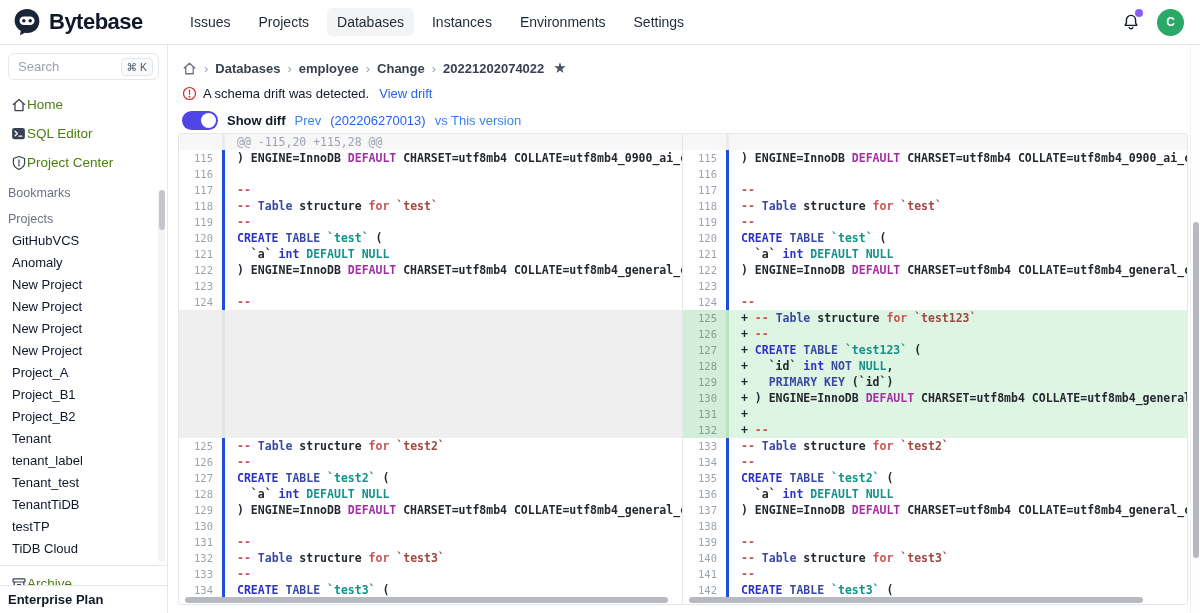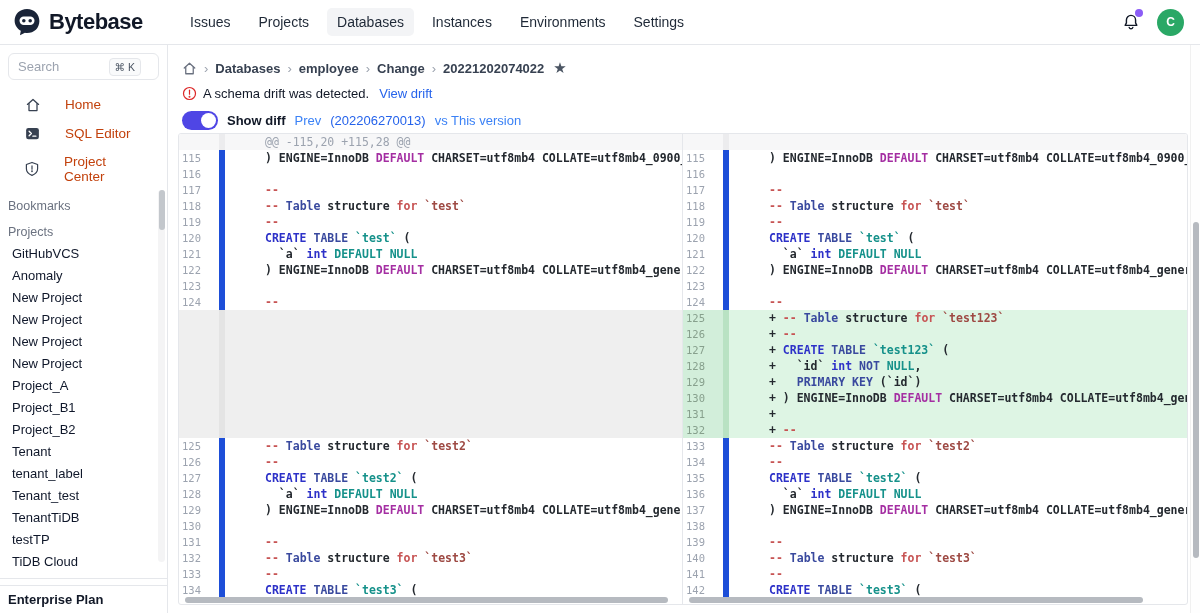--- a/index.html
+++ b/index.html
@@ -19,26 +19,26 @@
   .bell-wrap { position:relative; width:20px; height:20px; }
   .bell-dot { position:absolute; right:-2px; top:-3px; width:8px; height:8px; border-radius:50%;
               background:var(--badge,#8b5cf6); }
   .avatar { width:27px; height:27px; border-radius:50%; background:var(--avatar,#2aa866);
             color:#fff; font-size:12px; font-weight:700; display:flex; align-items:center; justify-content:center; }
 
   
   .sidebar { position:absolute; left:0; top:45px; width:168px; height:568px; background:#fff;
              border-right:1px solid #e5e7eb; }
   .searchbox { margin:8px 8px 10px 8px; height:27px; border:1px solid #e5e7eb; border-radius:6px;
-               display:flex; align-items:center; padding:0 17px 0 9px; background:#fff; }
+               display:flex; align-items:center; padding:0 5px 0 9px; background:#fff; }
   .search-ph { color:#9ca3af; font-size:13px; flex:1; }
   .kbd { border:1px solid #e5e7eb; background:#f9fafb; border-radius:4px; color:#4b5563;
          font-size:10.5px; padding:2px 5px; white-space:nowrap; }
-  .side-item { display:flex; align-items:center; gap:24px; padding:6px 24px; font-size:13.5px;
-               color:#c2410c; cursor:pointer; }
+  .side-item { display:flex; align-items:center; gap:0; padding:6px 10px; font-size:13.5px;
+               color:#4d7c0f; cursor:pointer; }
   .side-item .ic { width:17px; height:17px; display:flex; align-items:center; justify-content:center; }
   .section-label { color:#6b7280; font-size:12.5px; padding:9px 8px 3px 8px; }
   .proj-list { }
   .proj-item { font-size:13px; color:#0f172a; padding:4px 8px 4px 12px; height:22px; line-height:15px; cursor:pointer;
                white-space:nowrap; overflow:hidden; }
   .side-divider { border-top:1px solid #e5e7eb; margin-top:6px; }
   .archive-row { margin-top:3px; }
   .plan-bar { position:absolute; left:0; bottom:0; width:167px; background:#fff;
               border-top:1px solid #e5e7eb; padding:6px 8px; font-size:13px; font-weight:700; color:#111827; }
   .side-scroll { position:absolute; right:2px; top:145px; width:7px; height:372px; background:#f4f4f5; border-radius:4px; }
@@ -58,24 +58,24 @@
   .toggle-knob { position:absolute; right:2px; top:2px; width:15px; height:15px; border-radius:50%; background:#fff; }
   .toggle-label { font-size:13px; font-weight:700; color:#111827; }
   .prev-text { font-size:13px; color:#3b82f6; }
   .prev-link { font-size:13px; color:var(--link,#2563eb); cursor:pointer; }
 
   
   .diff { position:absolute; left:10px; top:88px; right:2px; bottom:8px; border:1px solid #e5e7eb;
           border-radius:3px; display:flex; overflow:hidden; background:#fff; }
   .pane { flex:1 1 50%; position:relative; overflow:hidden; }
   .pane.left { border-right:1px solid #e5e7eb; }
-  .drow { display:flex; height:16px;gap:28px; }
-  .gut { width:46px; flex-shrink:0; text-align:right; padding-right:18px;
+  .drow { display:flex; height:16px; }
+  .gut { width:46px; flex-shrink:0; text-align:right; padding-right:9px;
          font-family:"DejaVu Sans Mono", monospace; font-size:10.5px; line-height:16px;
-         color:#9ca3af; border-right:6px solid #1d4ed8; }
+         color:#9ca3af; border-right:3px solid #1d4ed8; }
   .code { flex:1; padding-left:12px; font-family:"DejaVu Sans Mono", monospace; font-size:11.5px;
           line-height:16px; font-weight:700; white-space:pre; overflow:hidden; }
   .drow.hdr { background:var(--hdr-bg,#f7f7f8); }
   .drow.hdr .gut { border-right-color:#ececee; }
   .drow.hdr .code { font-weight:400; color:var(--tk-h,#9ca3af); }
   .drow.add { background:var(--add-bg,#def5e4); }
   .drow.add .gut { background:var(--add-gut,#d2eeda); border-right-color:var(--add-border,#b9e2c3); color:#87a08d; }
   .drow.emptyblock { background:var(--empty-bg,#efefef); }
   .drow.emptyblock .gut { border-right-color:#e4e4e4; }
   .tk-d { color:var(--tk-d,#24292f); }

